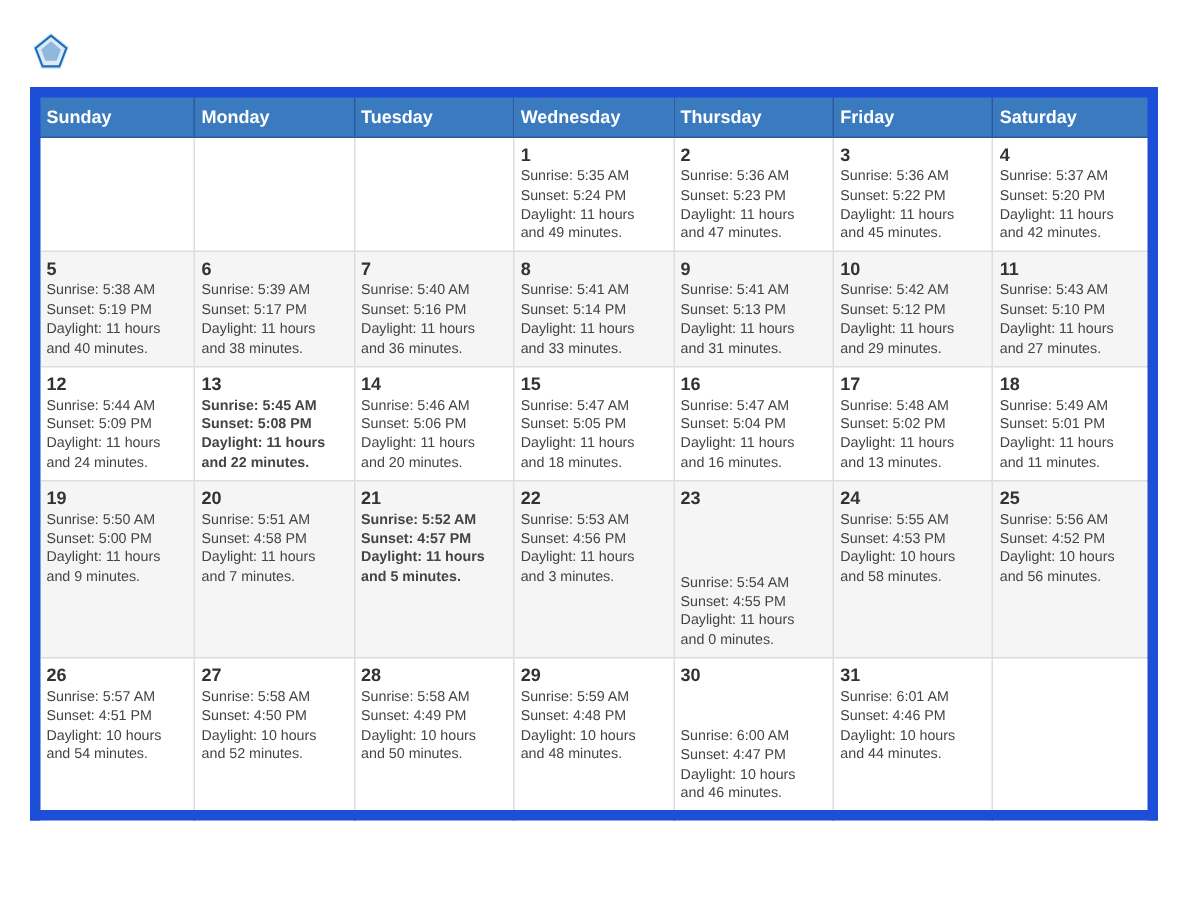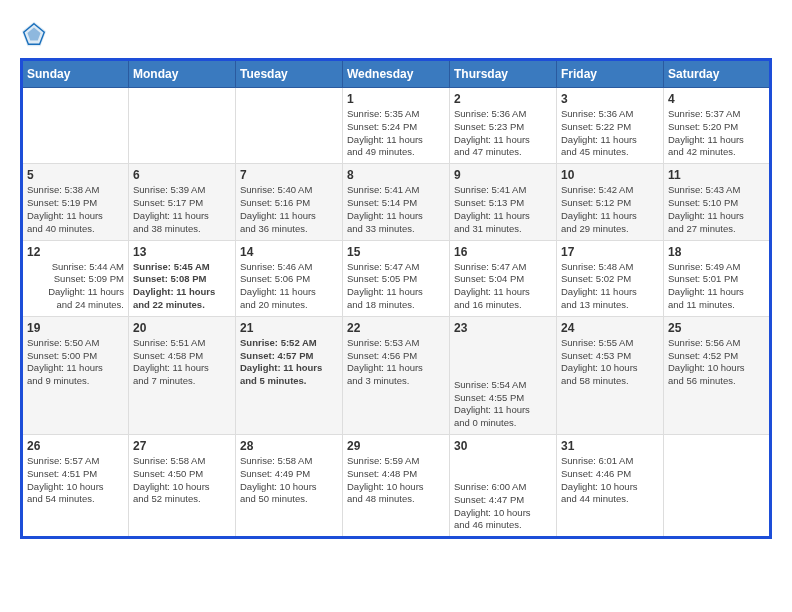--- a/index.html
+++ b/index.html
@@ -40,21 +40,21 @@
       font-weight: bold;
       color: #222;
     }
     .location {
       font-size: 14px;
       color: #555;
     }
     .calendar {
       width: 100%;
       border-collapse: collapse;
-      border: 3px solid #1d4ed8;
+      border: 7px solid #1d4ed8;
     }
     .calendar th {
       background: #3a7abf;
       color: #fff;
       font-size: 12px;
       font-weight: bold;
       padding: 6px 4px;
       text-align: left;
       border: 1px solid #2a5a9f;
     }
@@ -200,21 +200,21 @@
           <span class="day-num">11</span>
           <div class="day-info" style="white-space: pre-line;">Sunrise: 5:43 AM
 Sunset: 5:10 PM
 Daylight: 11 hours
 and 27 minutes.</div>
         </td>
       </tr>
       <tr>
         <td>
           <span class="day-num">12</span>
-          <div class="day-info" style="white-space: pre-line; text-align: right;">Sunrise: 5:44 AM
+          <div class="day-info" style="white-space: pre-line;">Sunrise: 5:44 AM
 Sunset: 5:09 PM
 Daylight: 11 hours
 and 24 minutes.</div>
         </td>
         <td>
           <span class="day-num">13</span>
           <div class="day-info" style="white-space: pre-line; font-weight: bold;">Sunrise: 5:45 AM
 Sunset: 5:08 PM
 Daylight: 11 hours
 and 22 minutes.</div>

